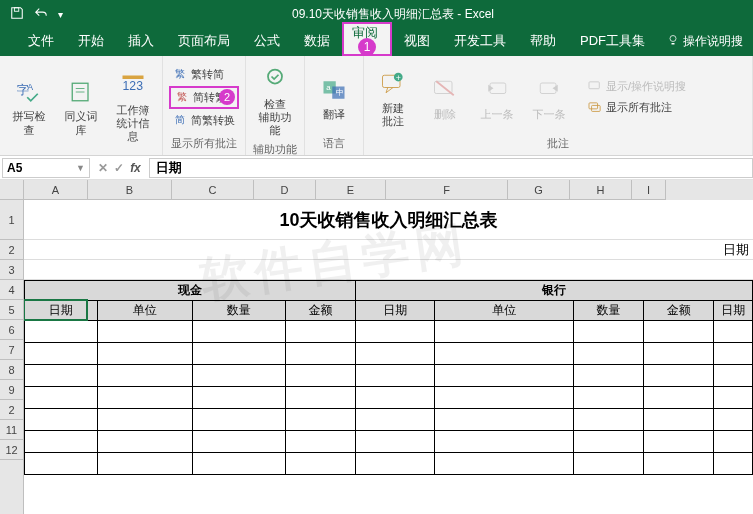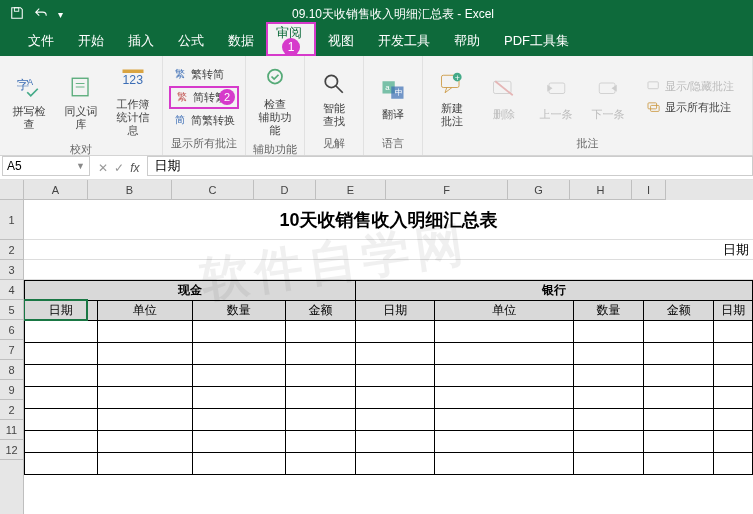--- a/index.html
+++ b/index.html
@@ -26,21 +26,21 @@
 .big-btn.disabled .lbl { color: #bbb; }
 .small-btns { display: flex; flex-direction: column; gap: 2px; }
 .small-btn { display: flex; align-items: center; gap: 4px; font-size: 11px; padding: 2px 4px; cursor: pointer; color: #444; }
 .small-btn .mini-ico { width: 14px; height: 14px; display: inline-flex; align-items: center; justify-content: center; font-size: 10px; color: #666; }
 
 .highlight-tab { border: 2px solid #d63acb; padding: 0 12px 12px 8px; position: relative; }
 .highlight-tab::after { content: "1"; position: absolute; bottom: -2px; left: 50%; transform: translateX(-50%); background: #d63acb; color: #fff; width: 18px; height: 18px; border-radius: 50%; font-size: 12px; display: flex; align-items: center; justify-content: center; }
 .highlight-btn { border: 2px solid #d63acb; position: relative; }
 .highlight-btn::after { content: "2"; position: absolute; right: 2px; top: 50%; transform: translateY(-50%); background: #d63acb; color: #fff; width: 16px; height: 16px; border-radius: 50%; font-size: 11px; display: flex; align-items: center; justify-content: center; }
 
-.namebox-row { height: 24px; display: flex; border-bottom: 1px solid #e1e1e1; background: #fff; }
+.namebox-row { height: 24px; display: flex; align-items: center; border-bottom: 1px solid #e1e1e1; background: #fff; font-weight: bold; }
 .namebox { width: 88px; border: 1px solid #ccc; height: 20px; padding: 0 4px; font-size: 12px; margin-left: 2px; display: flex; align-items: center; justify-content: space-between; }
 .fx-controls { display: flex; align-items: center; gap: 6px; padding: 0 8px; color: #999; }
 .formula-bar { flex: 1; border: 1px solid #ccc; height: 20px; padding: 0 6px; font-size: 13px; display: flex; align-items: center; }
 
 .sheet { display: flex; height: 334px; overflow: hidden; }
 .row-headers { width: 24px; background: #e6e6e6; border-right: 1px solid #bfbfbf; }
 .row-hdr { height: 20px; border-bottom: 1px solid #bfbfbf; text-align: center; font-size: 11px; color: #444; display: flex; align-items: center; justify-content: center; }
 .row-hdr.tall { height: 40px; }
 .grid { flex: 1; overflow: hidden; }
 .col-headers { display: flex; background: #e6e6e6; height: 20px; }
@@ -73,28 +73,36 @@
         </svg></span>
     <span style="color:#fff;font-size:10px">▾</span>
   </div>
   <div class="title">09.10天收销售收入明细汇总表 - Excel</div>
 </div>
 
 <div class="tabs">
   <div class="tab">文件</div>
   <div class="tab">开始</div>
   <div class="tab">插入</div>
+  <div class="tab">页面布局</div>
   <div class="tab">公式</div>
   <div class="tab">数据</div>
   <div class="tab active highlight-tab"><span>审阅</span></div>
   <div class="tab">视图</div>
   <div class="tab">开发工具</div>
   <div class="tab">帮助</div>
   <div class="tab">PDF工具集</div>
   <div class="tab-spacer"></div>
+  <div class="tab-help">
+    <span><svg width="12" height="12" viewBox="0 0 16 16">
+          <circle cx="8" cy="6" r="4" fill="none" stroke="#fff"></circle>
+          <path d="M6 12h4v2H6z" fill="#fff"></path>
+        </svg></span>
+    <span>操作说明搜</span>
+  </div>
 </div>
 
 <div class="ribbon">
 
   <div class="group">
     <div class="group-content">
       <div class="big-btn">
         <div class="icon-box">
             <svg width="28" height="28" viewBox="0 0 32 32">
               <text x="2" y="18" font-size="14" fill="#3b6db5">字</text>
@@ -118,21 +126,20 @@
         <div class="icon-box">
             <svg width="28" height="28" viewBox="0 0 32 32">
               <text x="4" y="20" font-size="14" fill="#3b6db5">123</text>
               <rect x="4" y="4" width="24" height="4" fill="#d9a441"></rect>
             </svg>
           </div>
         <div class="lbl" style="white-space:pre-line">工作簿
 统计信息</div>
       </div>
     </div>
-    <div class="group-label">校对</div>
   </div>
 
   <div class="group">
     <div class="group-content">
       <div class="small-btns">
         <div class="small-btn">
             <span class="mini-ico" style="color:#3b6db5">繁</span>
             <span>繁转简</span>
           </div>
         <div class="small-btn highlight-btn">
@@ -157,35 +164,20 @@
               <path d="M12 12l3 3 5-5" stroke="#5a7" stroke-width="2" fill="none"></path>
             </svg>
           </div>
         <div class="lbl" style="white-space:pre-line">检查
 辅助功能</div>
       </div>
     </div>
     <div class="group-label">辅助功能</div>
   </div>
 
-  <div class="group">
-    <div class="group-content">
-      <div class="big-btn">
-        <div class="icon-box">
-            <svg width="28" height="28" viewBox="0 0 32 32">
-              <circle cx="13" cy="13" r="7" fill="none" stroke="#444" stroke-width="2"></circle>
-              <line x1="18" y1="18" x2="26" y2="26" stroke="#444" stroke-width="2"></line>
-            </svg>
-          </div>
-        <div class="lbl" style="white-space:pre-line">智能
-查找</div>
-      </div>
-    </div>
-    <div class="group-label">见解</div>
-  </div>
 
   <div class="group">
     <div class="group-content">
       <div class="big-btn">
         <div class="icon-box">
             <svg width="28" height="28" viewBox="0 0 32 32">
               <rect x="4" y="6" width="14" height="14" fill="#4a8" opacity="0.7"></rect>
               <rect x="14" y="12" width="14" height="14" fill="#3b6db5" opacity="0.7"></rect>
               <text x="7" y="16" font-size="9" fill="#fff">a</text>
               <text x="18" y="22" font-size="9" fill="#fff">中</text>
@@ -238,21 +230,21 @@
           </div>
         <div class="lbl">下一条</div>
       </div>
       <div class="small-btns" style="margin-left:6px">
         <div class="small-btn" style="color:#bbb">
             <span class="mini-ico">
               <svg width="14" height="12" viewBox="0 0 16 14" opacity="0.4">
                 <rect x="1" y="1" width="12" height="8" rx="1" fill="none" stroke="#888"></rect>
               </svg>
             </span>
-            <span>显示/隐藏批注</span>
+            <span>显示/操作说明搜</span>
           </div>
         <div class="small-btn">
             <span class="mini-ico">
               <svg width="14" height="12" viewBox="0 0 16 14">
                 <rect x="1" y="1" width="10" height="7" rx="1" fill="none" stroke="#c94"></rect>
                 <rect x="4" y="4" width="10" height="7" rx="1" fill="none" stroke="#c94"></rect>
               </svg>
             </span>
             <span>显示所有批注</span>
           </div>

